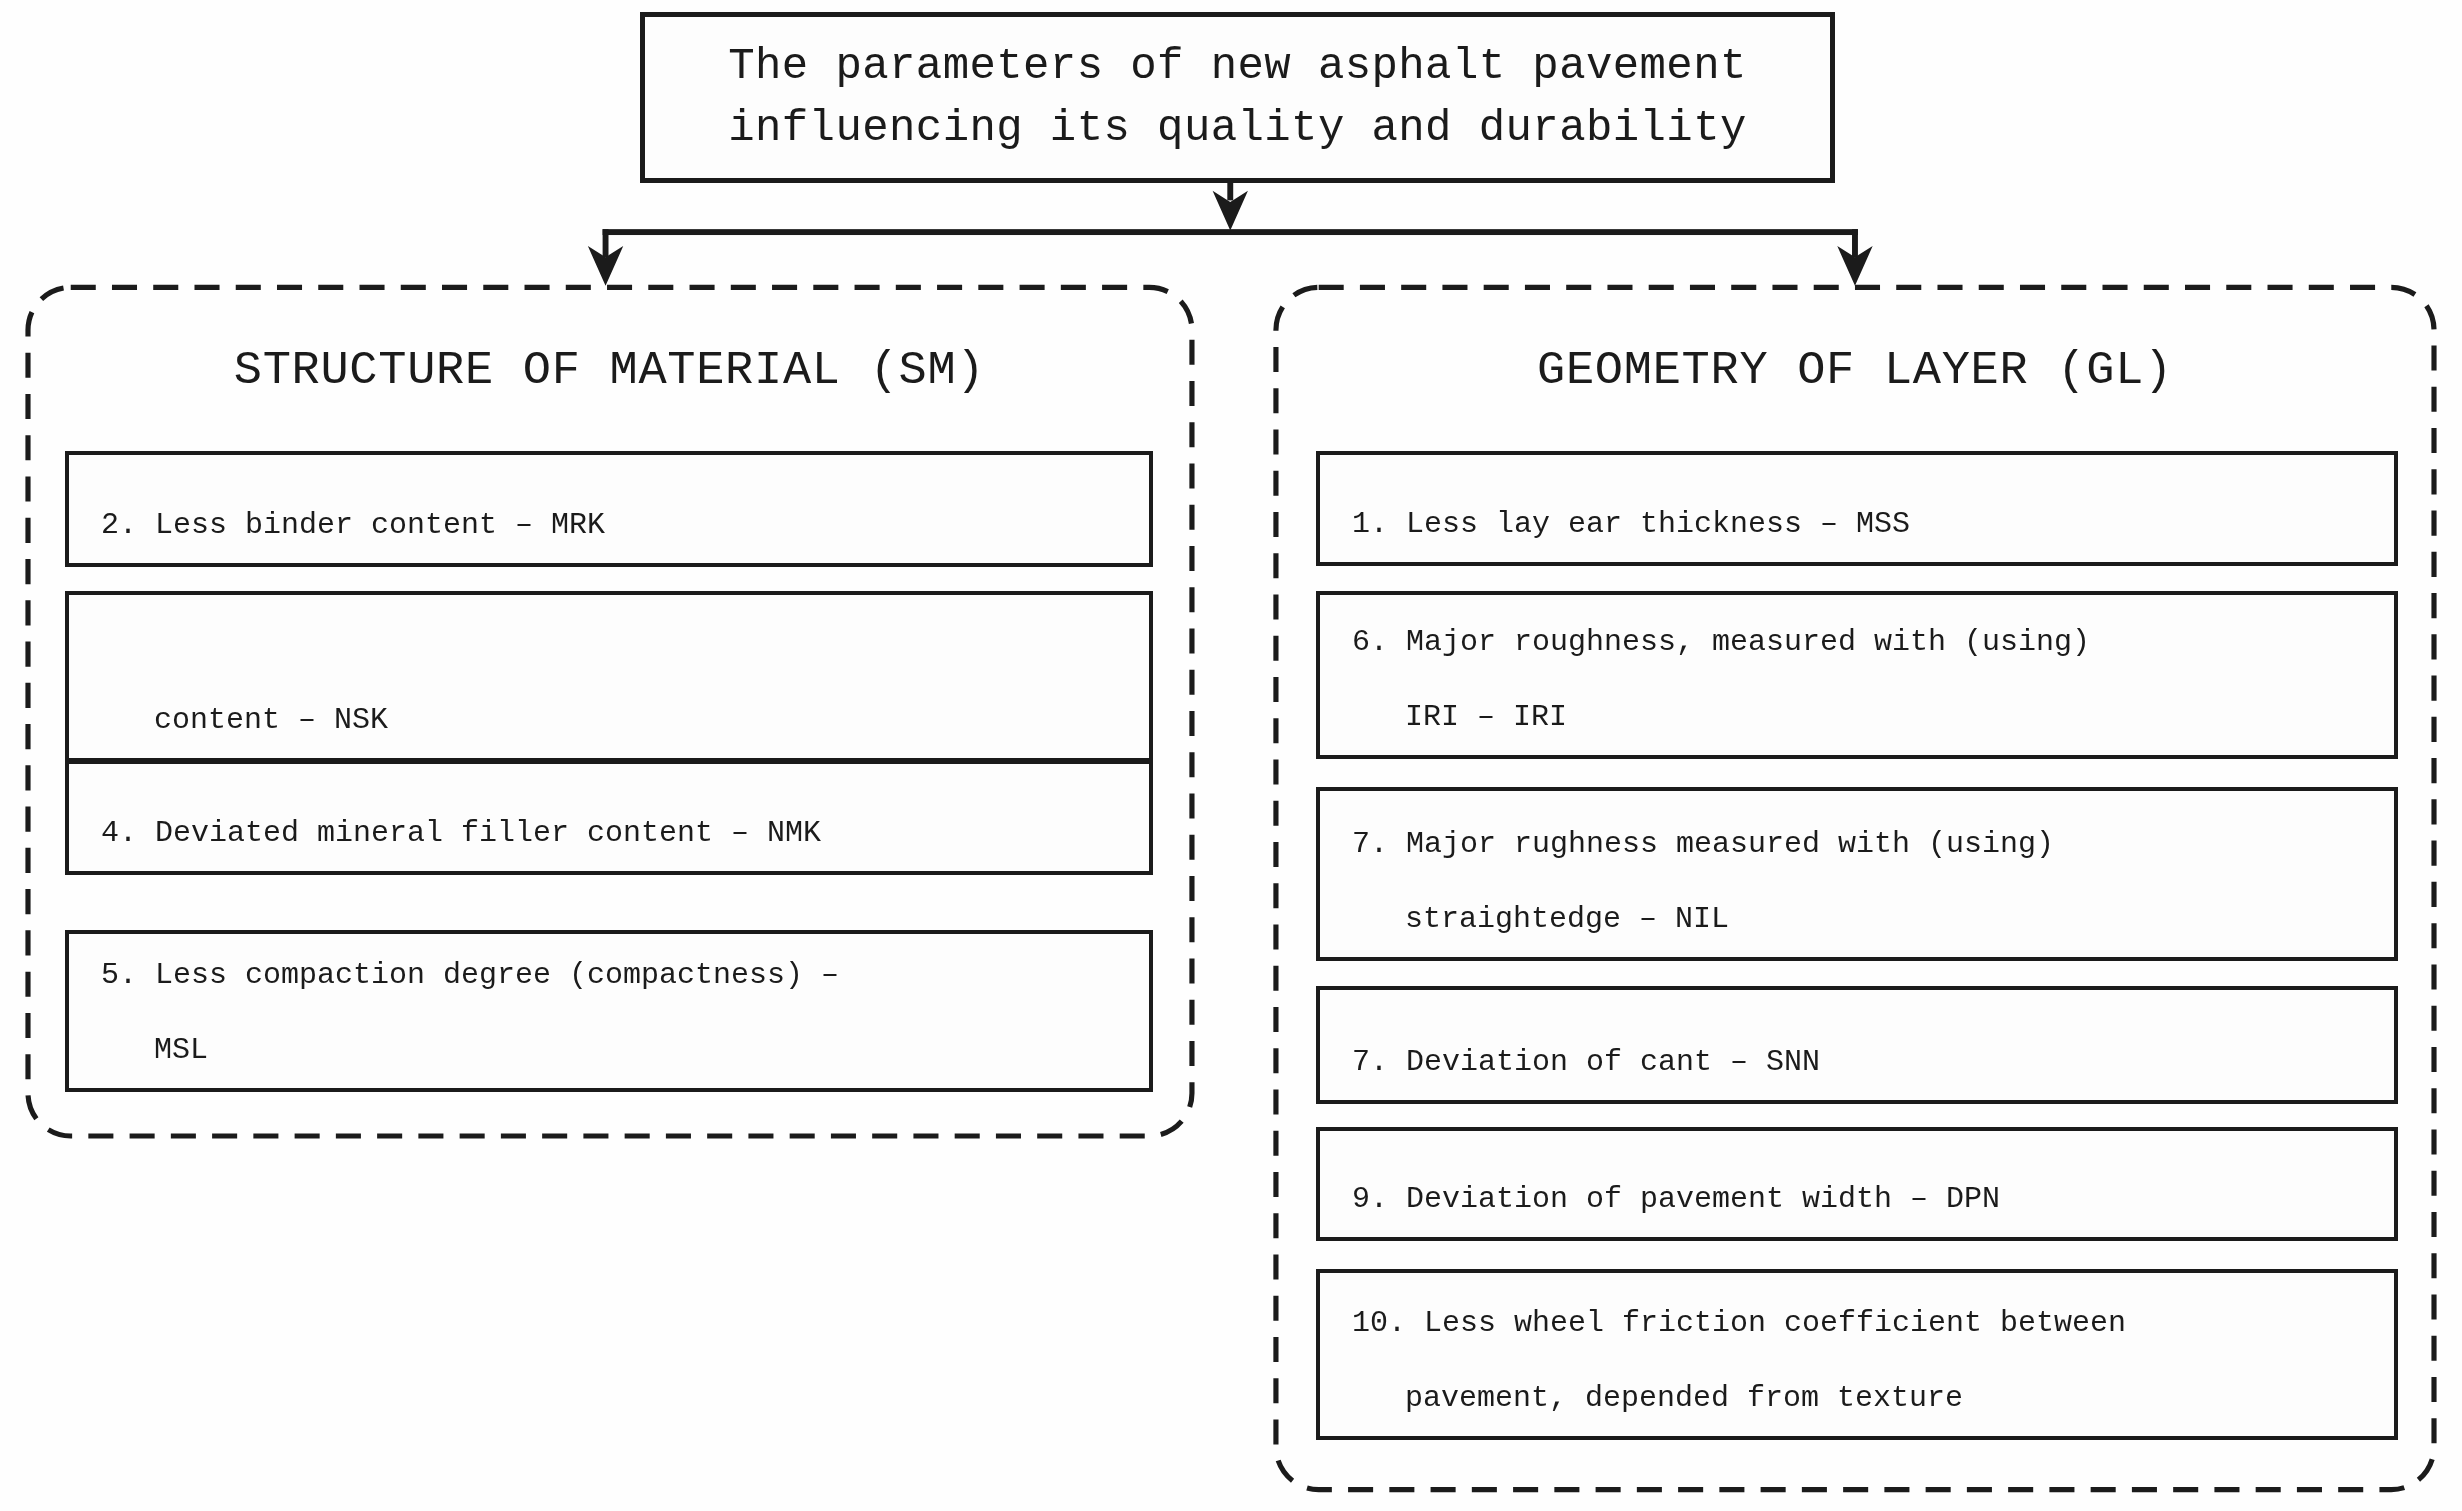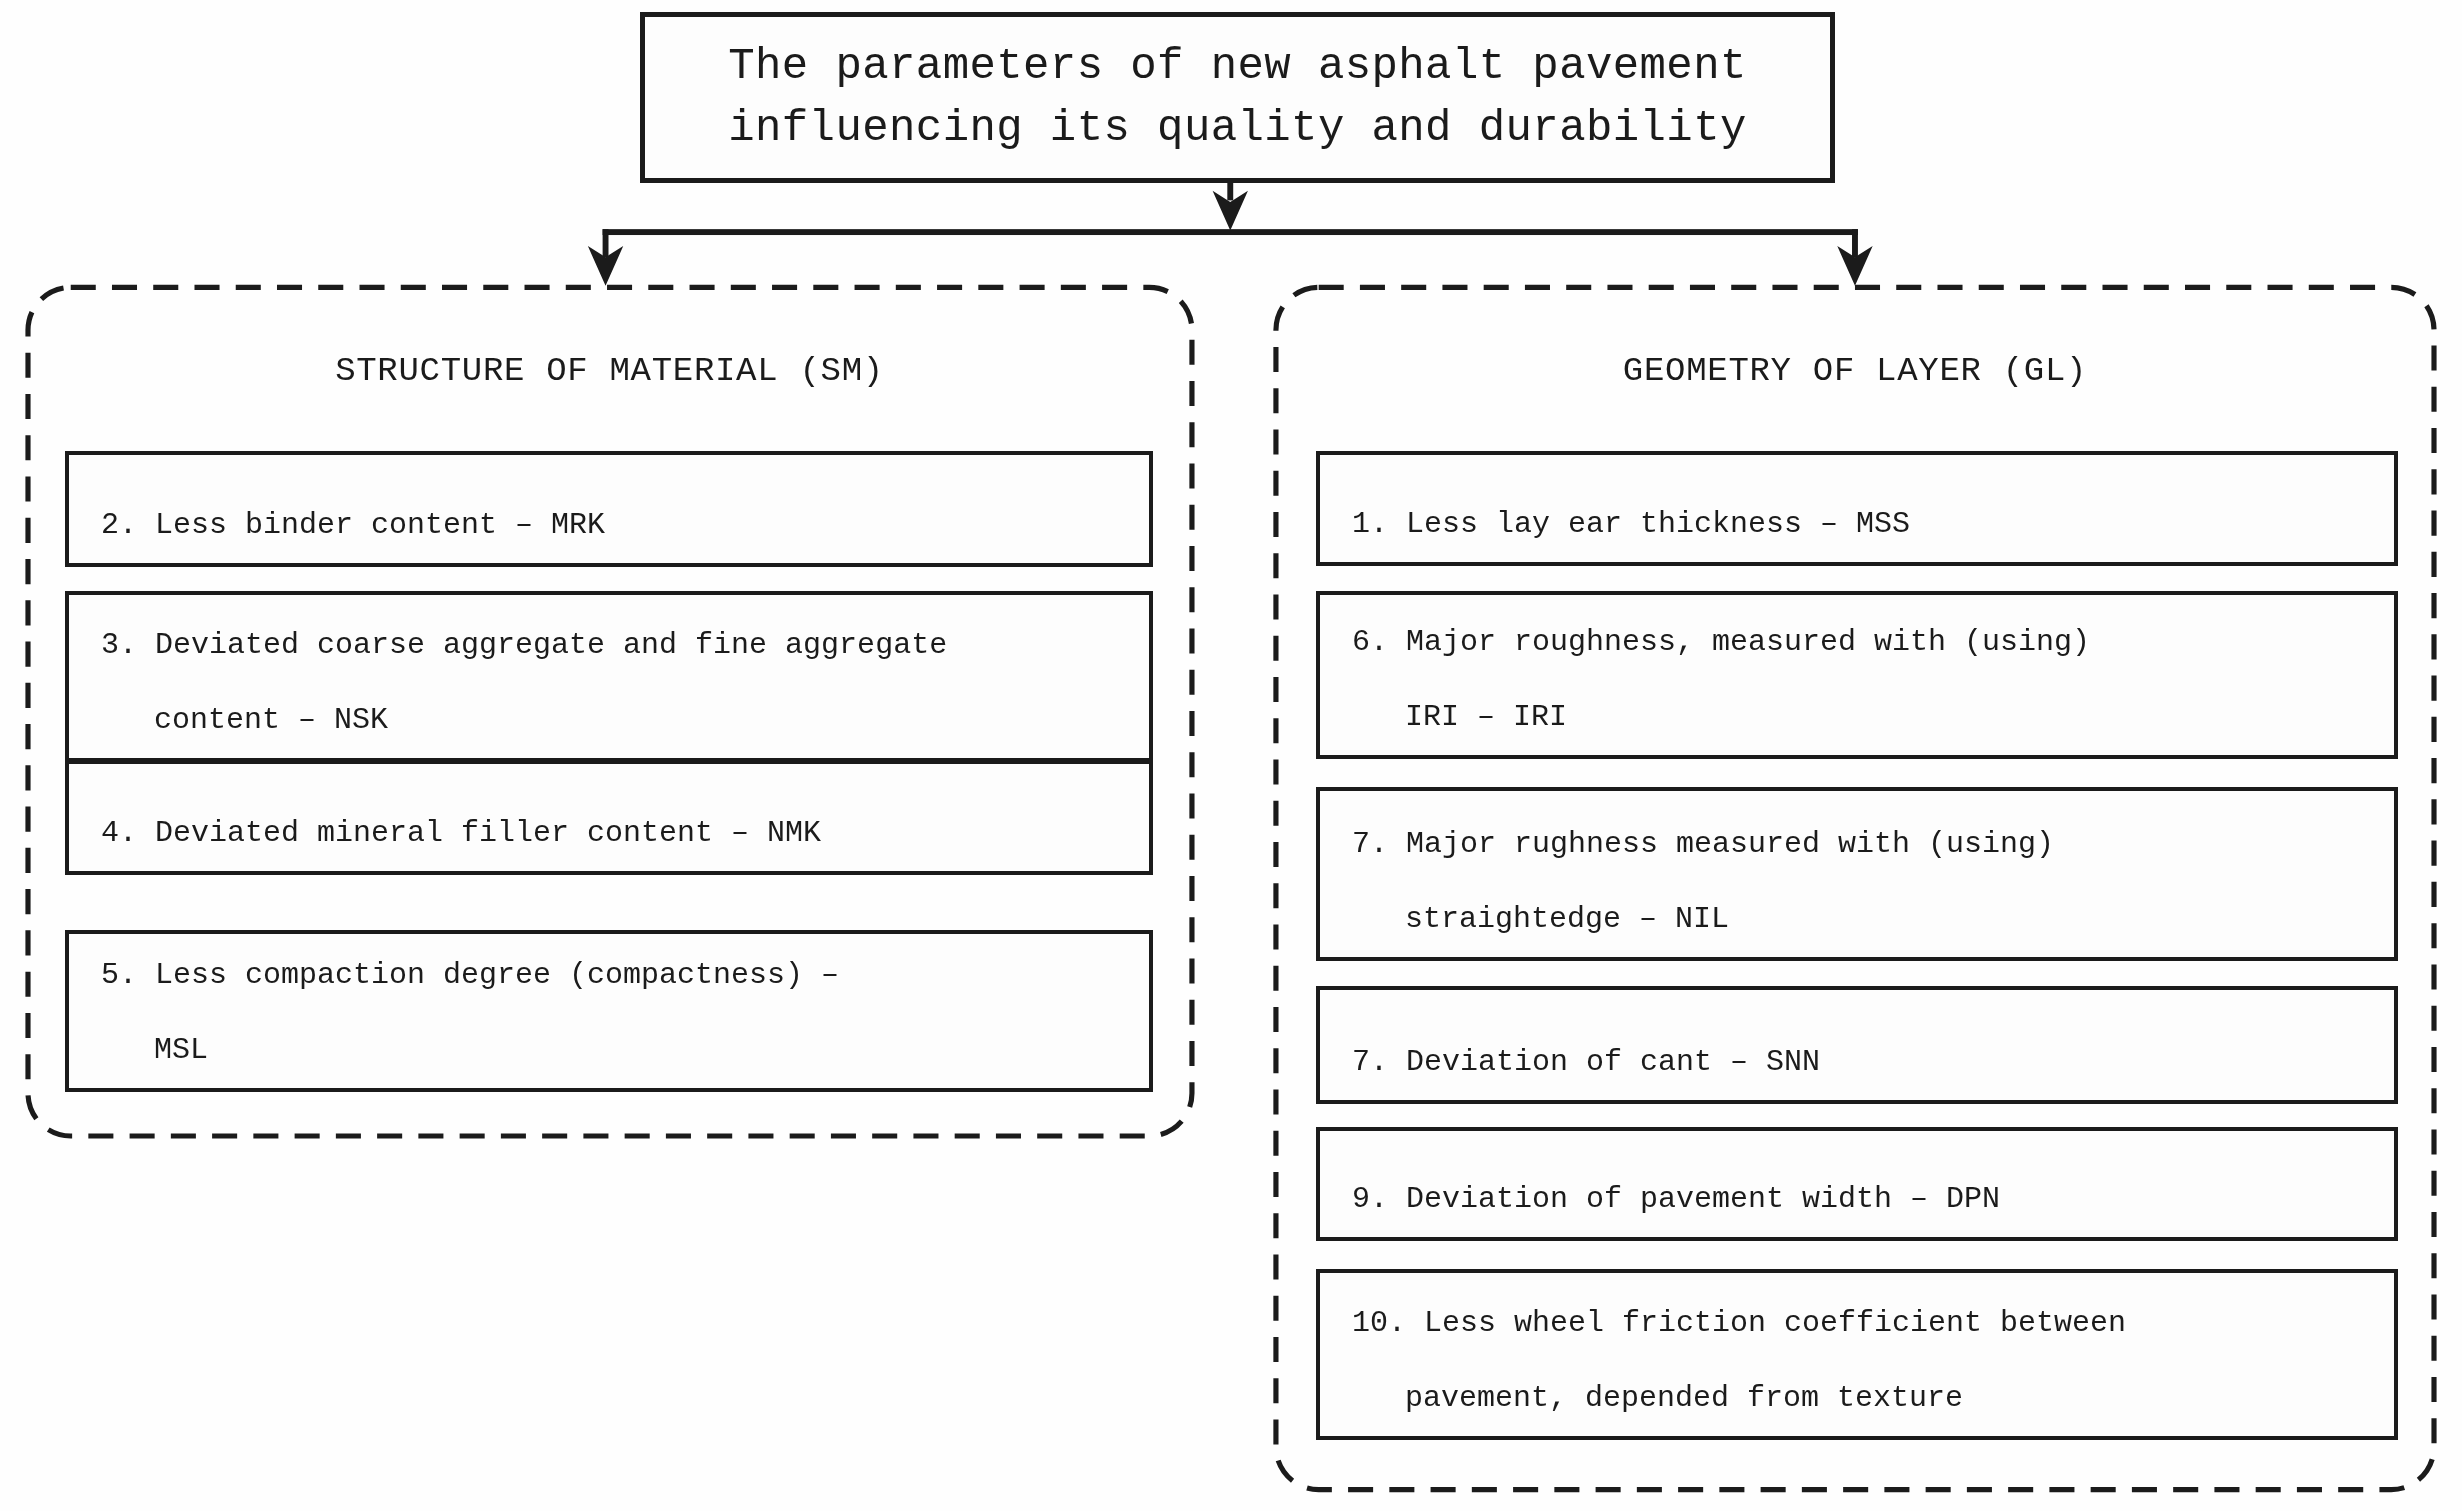--- a/index.html
+++ b/index.html
@@ -44,21 +44,21 @@
     justify-content: center;
     align-items: center;
     text-align: center;
     font-size: 44px;
     line-height: 62px;
     letter-spacing: 0.4px;
   }
   .panel-header {
     position: absolute;
     text-align: center;
-    font-size: 34px;
+    font-size: 47px;
     line-height: 52px;
     letter-spacing: 0.7px;
     white-space: nowrap;
   }
   .node {
     position: absolute;
     border: 4.4px solid #1b1b1b;
     box-sizing: border-box;
     background: #fdfdfd;
     display: flex;
@@ -105,21 +105,20 @@
     <div>influencing its quality and durability</div>
   </div>
 
   <div class="panel-header" style="left:26.5px; top:345px; width:1166px;">STRUCTURE OF MATERIAL (SM)</div>
 
   <div class="node left-col" style="top:451px; height:116px;">
     <div class="line l1">2. Less binder content – MRK</div>
   </div>
 
   <div class="node left-col" style="top:591px; height:171px;">
-    <div class="line l1">3. Deviated coarse aggregate and fine aggregate</div>
     <div class="line l2">content – NSK</div>
   </div>
 
   <div class="node left-col" style="top:760px; height:115px;">
     <div class="line l1">4. Deviated mineral filler content – NMK</div>
   </div>
 
   <div class="node left-col" style="top:930px; height:162px;">
     <div class="line l1">5. Less compaction degree (compactness) –</div>
     <div class="line l2">MSL</div>

